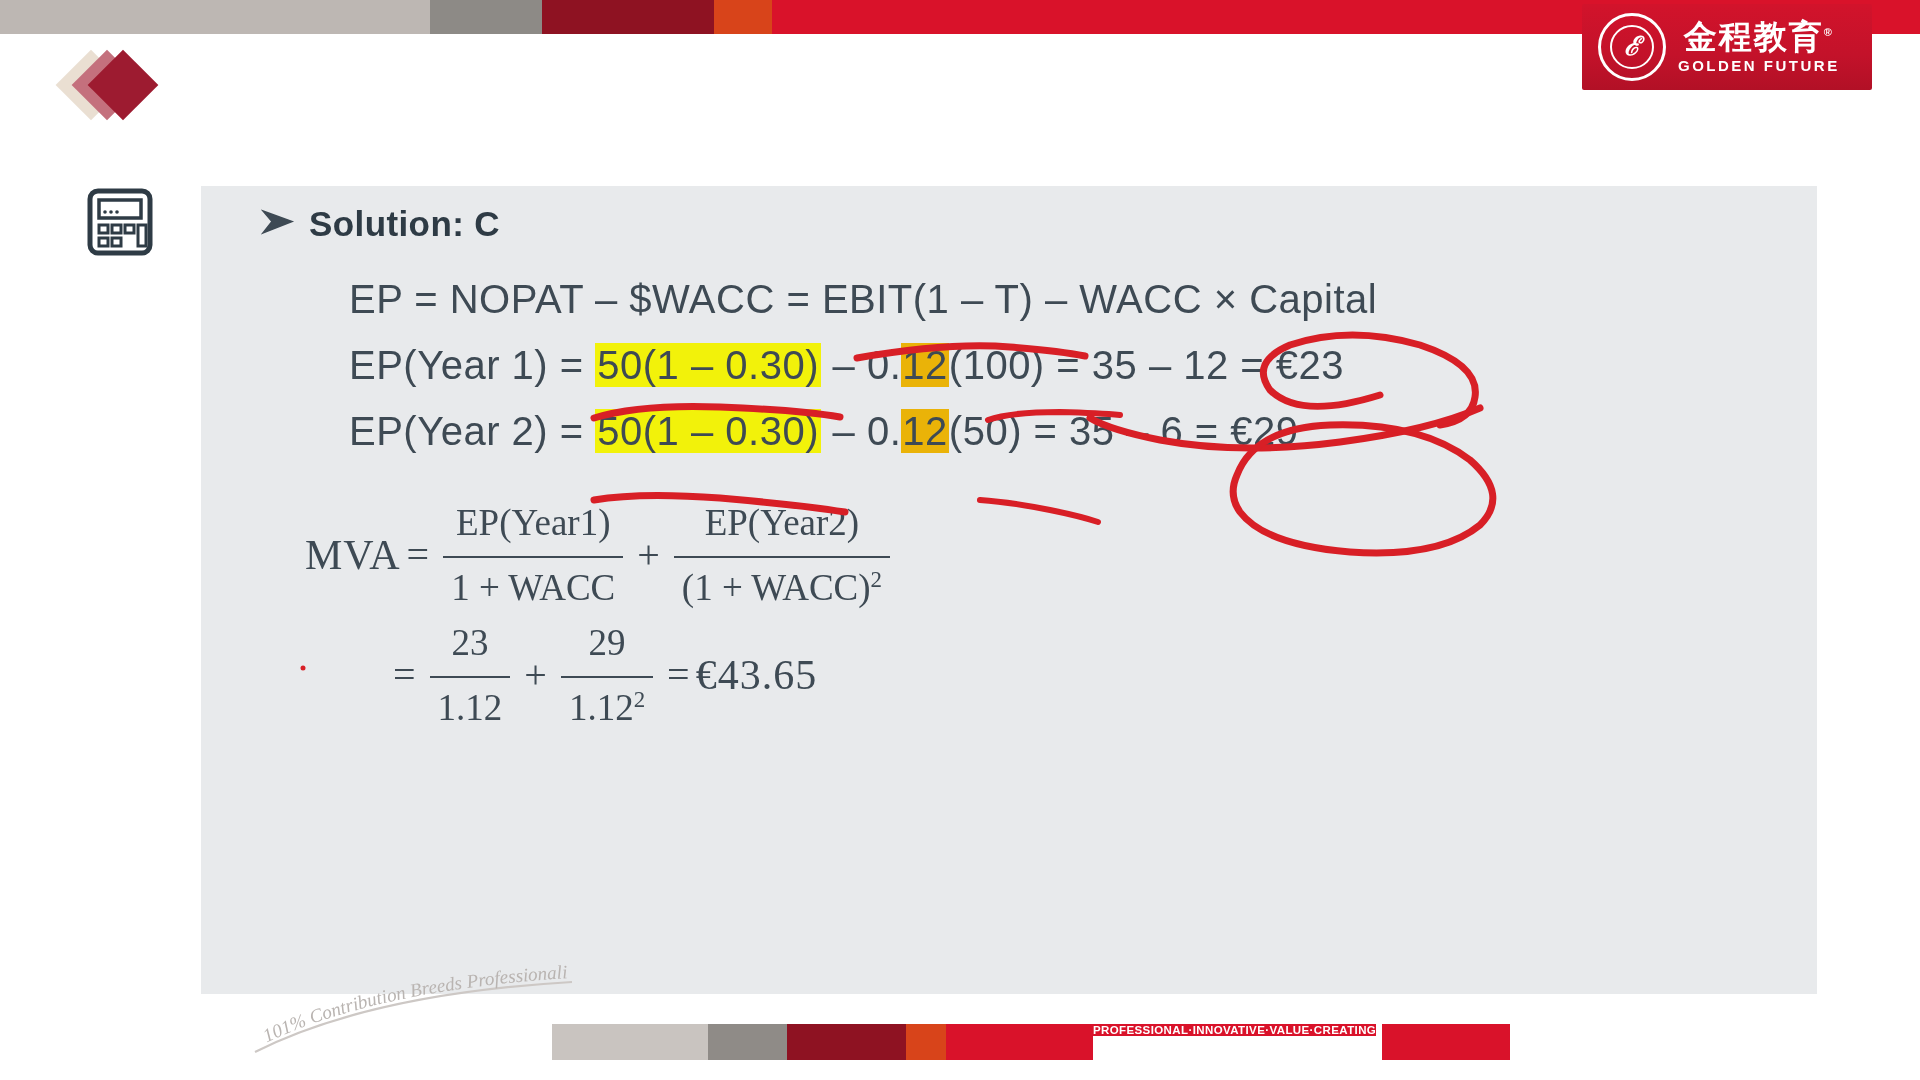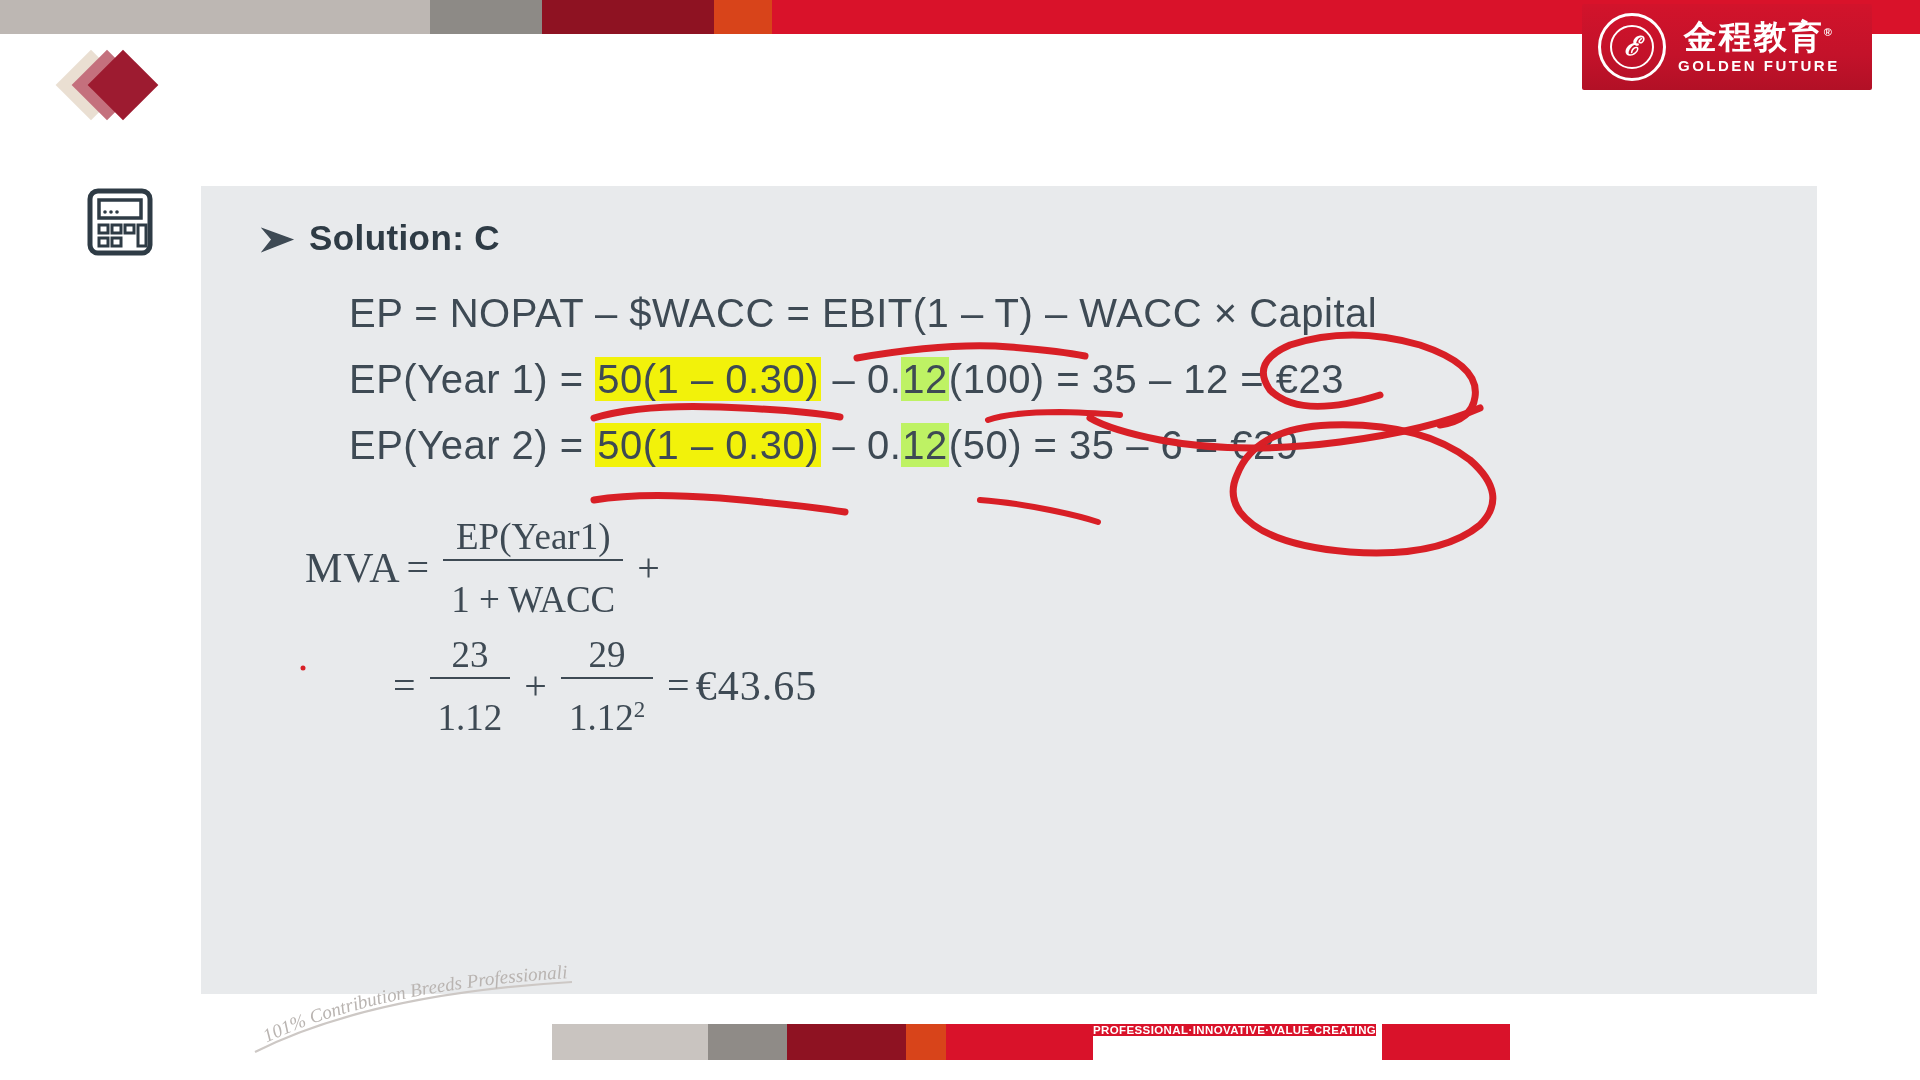--- a/index.html
+++ b/index.html
@@ -142,24 +142,24 @@
     width: 1616px;
     height: 808px;
     background: #e8eaec;
     box-sizing: border-box;
     padding: 18px 38px 0 38px;
   }
 
   
   #solution-head {
     display: flex;
-    align-items: center;
+    align-items: flex-start;
     gap: 14px;
     margin-left: 22px;
-    margin-top: 14px;
+    margin-top: 0;
   }
   #arrow-icon { flex: 0 0 auto; margin-top: 3px; }
   #solution-label {
     font-size: 35px;
     font-weight: bold;
     color: #2e3b45;
     letter-spacing: 0.4px;
   }
 
   
@@ -175,21 +175,21 @@
     color: #3e4a54;
     white-space: nowrap;
     font-family: "Liberation Sans", sans-serif;
     letter-spacing: 0.5px;
   }
   .hl-yellow {
     background: #f2f20a;
     padding: 0 2px;
   }
   .hl-green {
-    background: #bef264;
+    background: #eab308;
     padding: 0 1px;
   }
 
   
   #mva-block {
     margin-top: 40px;
     margin-left: 66px;
     font-family: "Liberation Serif", serif;
     color: #3e4a54;
   }
@@ -204,22 +204,23 @@
     flex-direction: column;
     align-items: center;
     margin: 0 8px;
   }
   .frac .num {
     padding: 0 8px 4px 8px;
     font-size: 37px;
   }
   .frac .den {
     border-top: 2.5px solid #3e4a54;
-    padding: 20px 8px 0 8px;
+    padding: 11px 8px 0 8px;
     font-size: 37px;
+    margin-top: 11px;
   }
   .op { margin: 0 6px; font-size: 40px; }
   .lbl { font-size: 42px; letter-spacing: 1px; }
   sup.sm { font-size: 0.62em; vertical-align: super; }
 
   #mva-row2 {
     margin-top: 18px;
     margin-left: 82px;
   }
 
@@ -358,20 +359,24 @@
   <div id="mva-block">
 
     <div class="formula-row">
       <span class="lbl">MVA</span>
       <span class="op">=</span>
       <span class="frac">
         <span class="num">EP(Year1)</span>
         <span class="den">1 + WACC</span>
       </span>
       <span class="op">+</span>
+      <span class="frac">
+        <span class="num">EP(Year2)</span>
+        <span class="den"><span>(1 + WACC)</span><sup class="sm">2</sup></span>
+      </span>
     </div>
 
     <div class="formula-row" id="mva-row2">
       <span class="op">=</span>
       <span class="frac">
         <span class="num">23</span>
         <span class="den">1.12</span>
       </span>
       <span class="op">+</span>
       <span class="frac">

